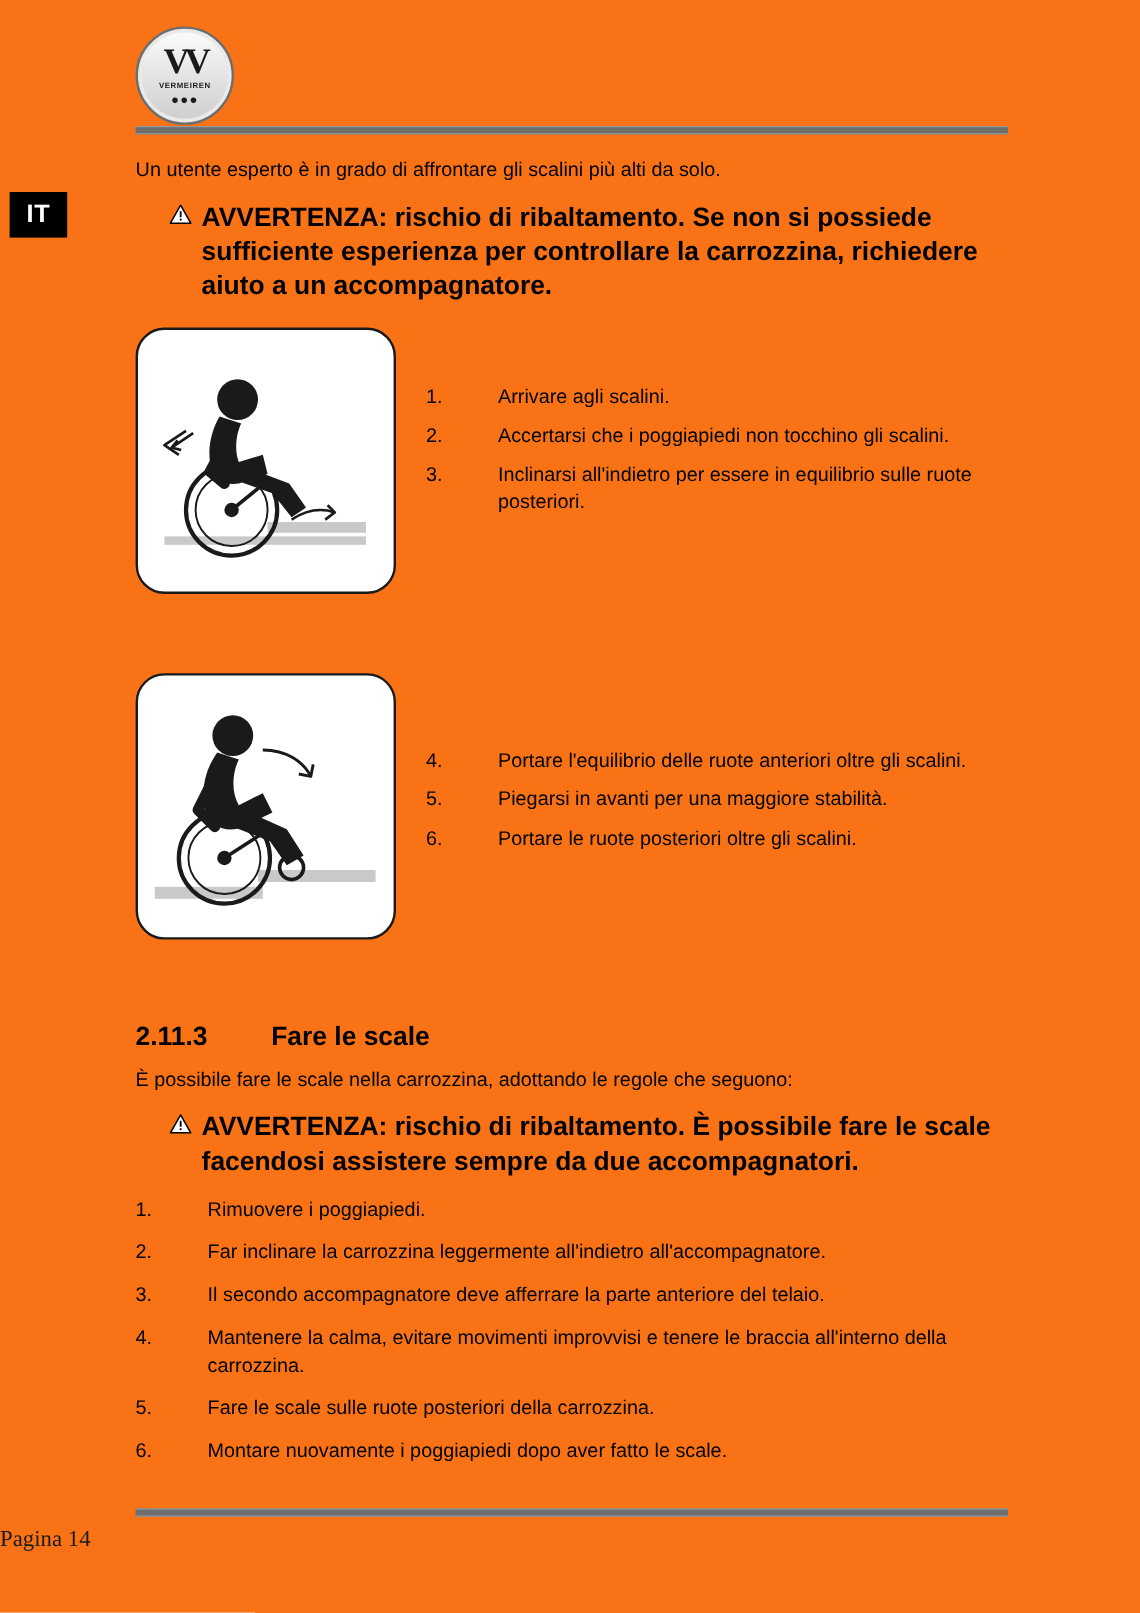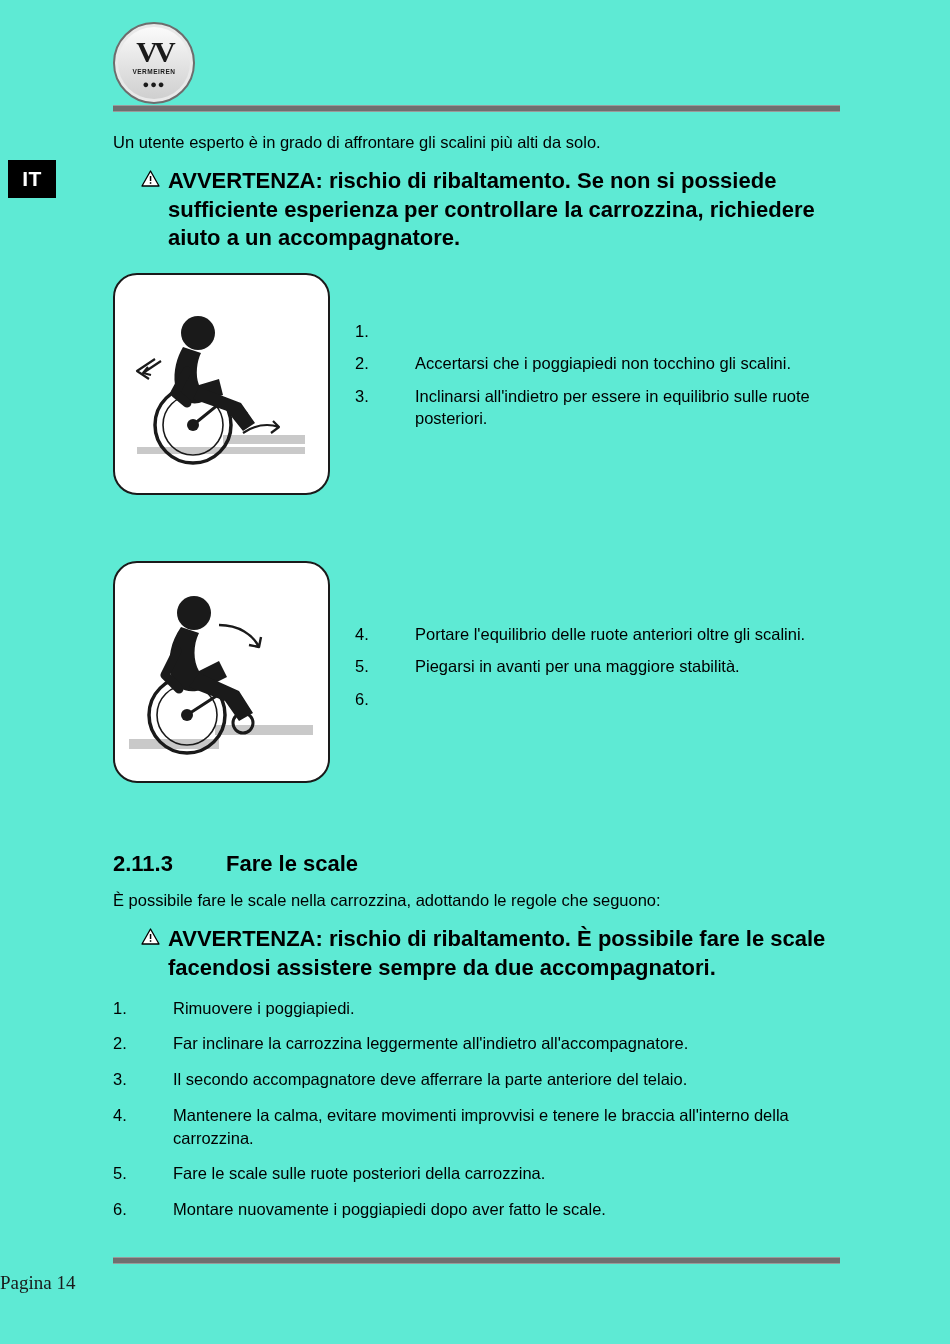--- a/index.html
+++ b/index.html
@@ -9,21 +9,21 @@
   }
   body {
     font-family: "Liberation Sans", sans-serif;
     color: #000000;
   }
   .page {
     position: relative;
     width: 950px;
     height: 1344px;
     margin: 0 auto;
-    background: #5eead4;
+    background: #f97316;
     overflow: hidden;
   }
 
   
   .header {
     position: absolute;
     left: 113px;
     top: 22px;
     width: 727px;
     height: 86px;
@@ -307,20 +307,21 @@
           <path d="M72 96 L60 118 L72 128" fill="none" stroke="#1a1a1a" stroke-width="9" stroke-linecap="round" stroke-linejoin="round"></path>
 
           <path d="M46 86 L28 98 L36 100 M28 98 L33 92" fill="none" stroke="#1a1a1a" stroke-width="2.2" stroke-linejoin="round"></path>
           <path d="M40 84 L22 96 L34 104" fill="none" stroke="#1a1a1a" stroke-width="2.2" stroke-linejoin="round"></path>
           <path d="M128 158 C140 150 152 148 164 152 L158 146 M164 152 L156 158" fill="none" stroke="#1a1a1a" stroke-width="2.2" stroke-linejoin="round"></path>
         </svg>
       </div>
       <div class="steps">
         <div class="step-row">
           <span class="step-num">1.</span>
+          <span class="step-txt">Arrivare agli scalini.</span>
         </div>
         <div class="step-row">
           <span class="step-num">2.</span>
           <span class="step-txt">Accertarsi che i poggiapiedi non tocchino gli scalini.</span>
         </div>
         <div class="step-row">
           <span class="step-num">3.</span>
           <span class="step-txt">Inclinarsi all'indietro per essere in equilibrio sulle ruote posteriori.</span>
         </div>
       </div>
@@ -357,20 +358,21 @@
         <div class="step-row">
           <span class="step-num">4.</span>
           <span class="step-txt">Portare l'equilibrio delle ruote anteriori oltre gli scalini.</span>
         </div>
         <div class="step-row">
           <span class="step-num">5.</span>
           <span class="step-txt">Piegarsi in avanti per una maggiore stabilità.</span>
         </div>
         <div class="step-row">
           <span class="step-num">6.</span>
+          <span class="step-txt">Portare le ruote posteriori oltre gli scalini.</span>
         </div>
       </div>
     </div>
 
     <div class="h3">
       <span class="h3-num">2.11.3</span>
       <span class="h3-txt">Fare le scale</span>
     </div>
 
     <p class="para">È possibile fare le scale nella carrozzina, adottando le regole che seguono:</p>

